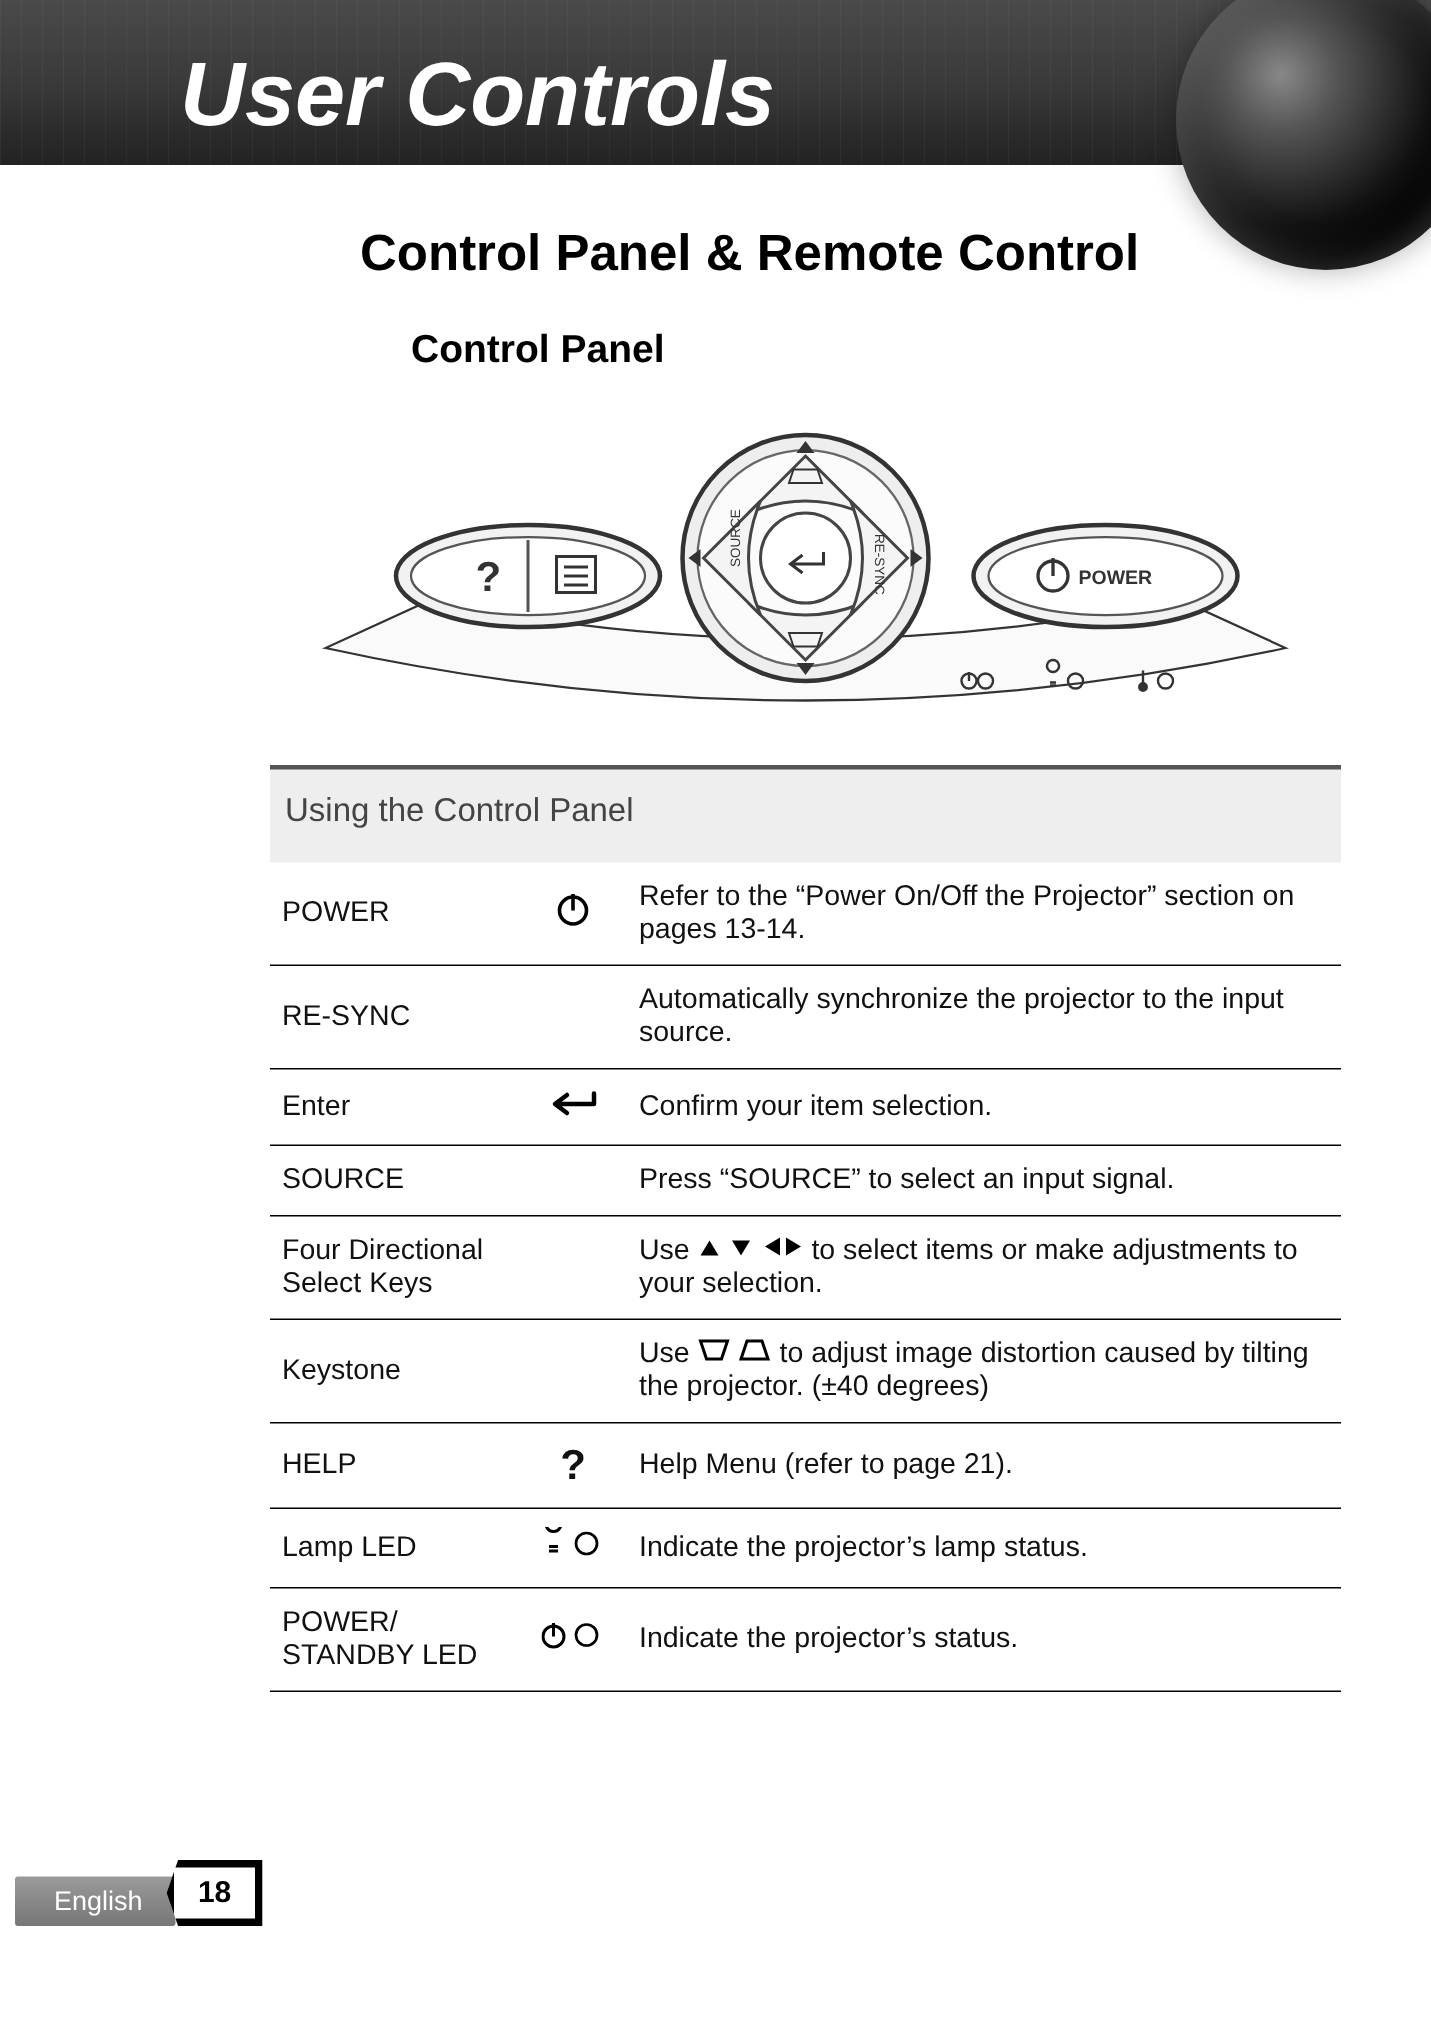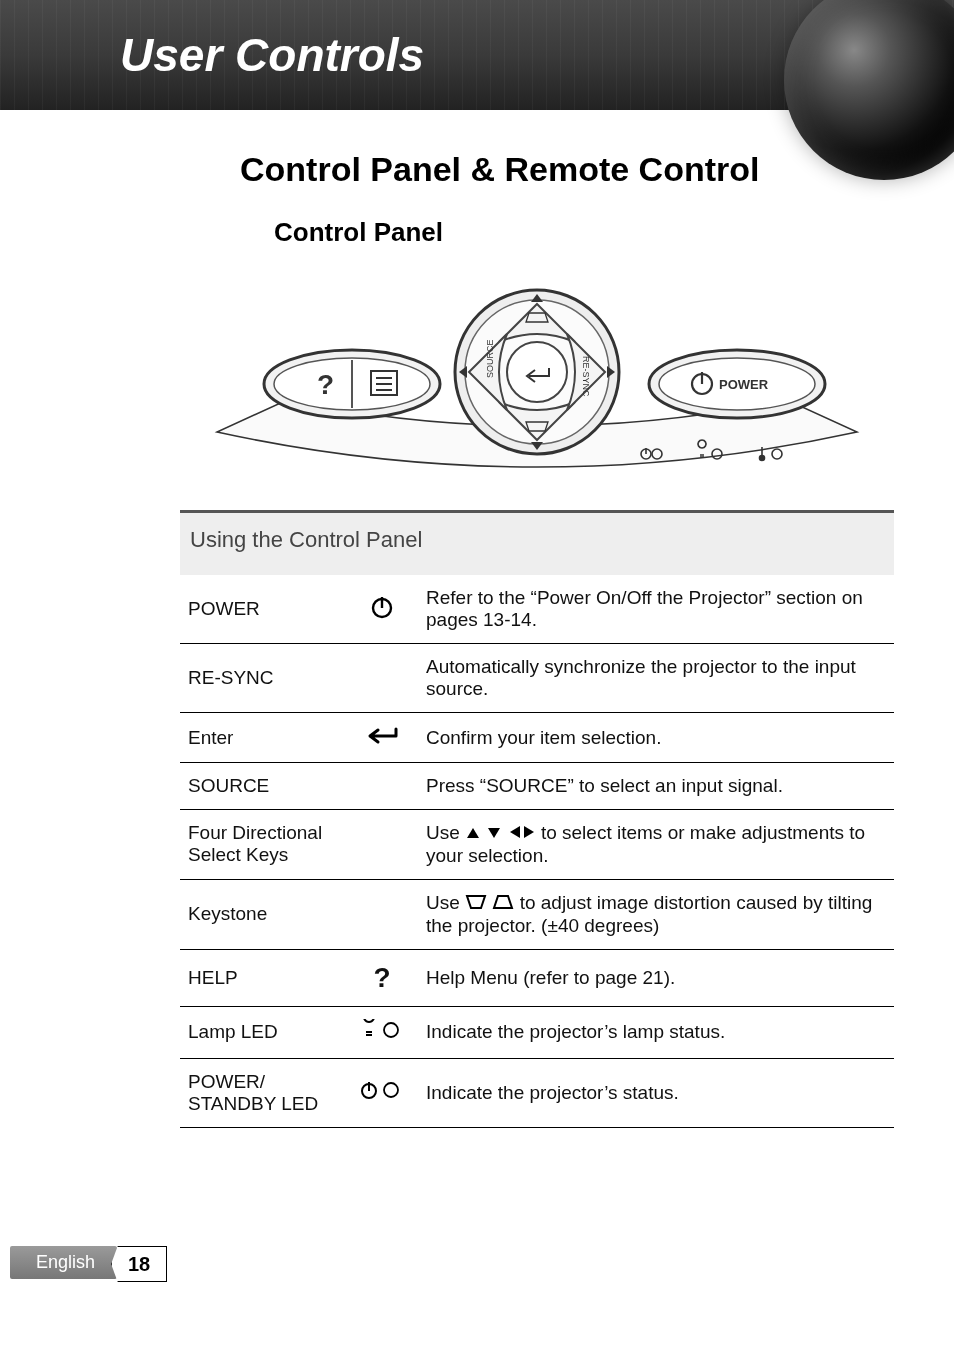--- a/index.html
+++ b/index.html
@@ -7,21 +7,21 @@
   .header-band{
     position:relative;height:110px;
     background:linear-gradient(to bottom,#4a4a4a 0%,#3a3a3a 50%,#222 100%);
   }
   .header-band::before{
     content:"";position:absolute;inset:0;
     background-image:repeating-linear-gradient(to right,rgba(255,255,255,0.04) 0 1px,transparent 1px 14px);
   }
   .header-title{
     position:absolute;left:120px;top:28px;
-    font-size:46px;font-weight:bold;font-style:italic;color:#fff;
+    font-size:60px;font-weight:bold;font-style:italic;color:#fff;
   }
   .lens{
     position:absolute;right:-30px;top:-20px;width:200px;height:200px;border-radius:50%;
     background:radial-gradient(circle at 35% 35%,#888 0%,#555 20%,#111 55%,#000 70%);
     box-shadow:inset 0 0 30px rgba(255,255,255,.25),0 0 20px rgba(0,0,0,.3);
   }
   .content{padding:30px 60px 0 180px;}
   .h1{font-size:34px;font-weight:bold;margin:10px 0 28px 60px;}
   .h2{font-size:26px;font-weight:bold;margin:0 0 24px 94px;}
   .diagram-wrap{display:flex;justify-content:center;margin-bottom:18px;}
@@ -30,27 +30,27 @@
     text-align:left;font-size:22px;font-weight:normal;color:#444;
     background:#eee;border-top:3px solid #555;padding:14px 10px 22px 10px;
   }
   table.controls td{
     border-bottom:1px solid #000;padding:12px 8px;vertical-align:middle;
     font-size:19px;color:#111;
   }
   table.controls td.label{width:150px;}
   table.controls td.icon{width:56px;text-align:center;}
   .inline-glyph{display:inline-block;vertical-align:middle;}
-  .footer{position:absolute;left:10px;bottom:70px;height:38px;display:flex;align-items:flex-start;margin-top:16px;}
+  .footer{position:absolute;left:10px;bottom:70px;height:38px;display:flex;align-items:flex-end;margin-top:16px;}
   .footer-lang{
     background:linear-gradient(to bottom,#9a9a9a,#777);color:#fff;font-size:18px;
     padding:6px 22px 6px 26px;border-radius:2px;
   }
   .footer-page{
-    width:54px;height:34px;background:#fff;border:1px solid #000000;
+    width:54px;height:34px;background:#fff;border:5px solid #000000;
     margin-left:-6px;display:flex;align-items:center;justify-content:center;
     font-size:20px;font-weight:bold;color:#000;
     clip-path:polygon(12% 0,100% 0,100% 100%,12% 100%,0 50%);
   }
 </style>
 </head>
 <body>
 <div class="page">
 
 <div class="header-band">

